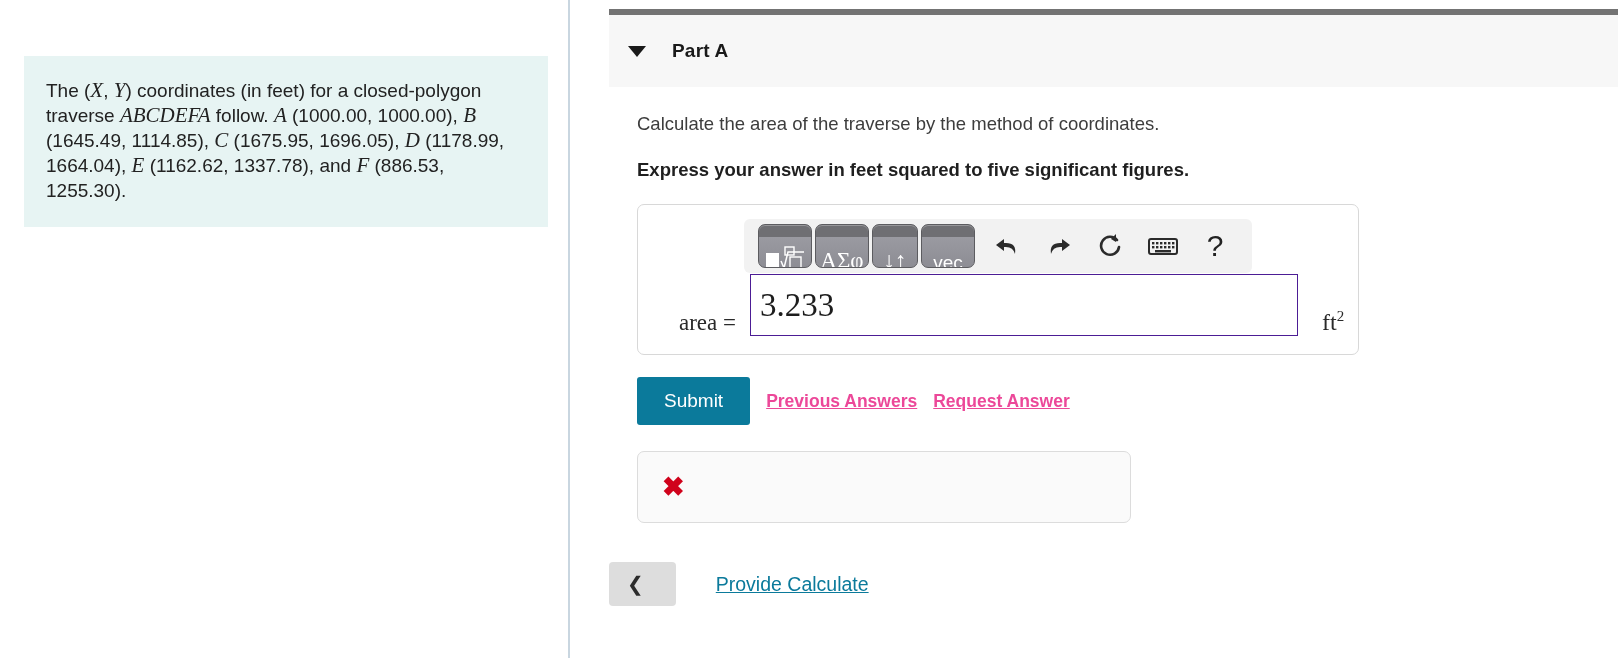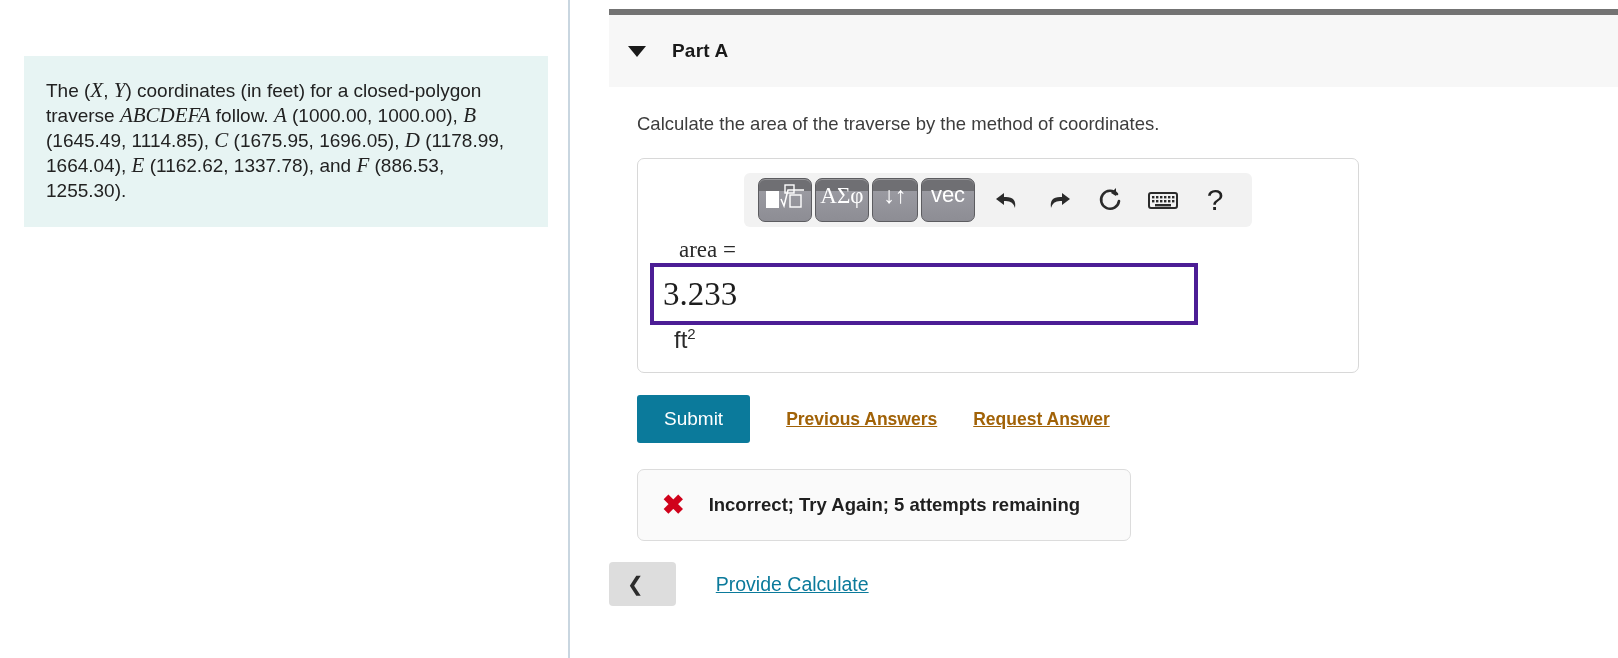--- a/index.html
+++ b/index.html
@@ -132,40 +132,40 @@
     box-sizing: border-box;
   }
   .tpl-btn {
     width: 52px;
     height: 42px;
     border-radius: 7px;
     background: linear-gradient(to bottom, #6f6f73 0%, #6f6f73 28%, #9a9aa1 29%, #8d8d94 100%);
     border: 1px solid #5c5c60;
     box-shadow: inset 0 1px 0 rgba(255,255,255,.28);
     display: flex;
-    align-items: flex-start;
+    align-items: flex-end;
     justify-content: center;
     color: #ffffff;
     position: relative;
     cursor: pointer;
     margin-right: 3px;
     overflow: hidden;
   }
   .tpl-btn.narrow { width: 44px; }
   .tpl-btn .lbl {
     font-family: "Liberation Serif", serif;
     font-size: 23px;
     line-height: 1;
     position: relative;
     top: 5px;
     white-space: nowrap;
   }
   .tpl-btn .lbl.small {
     font-family: "Liberation Sans", sans-serif;
-    font-size: 22px;
+    font-size: 19px;
     top: 5px;
   }
   .glyph-svg { position: relative; top: 5px; }
 
   .icon-btn {
     width: 46px;
     height: 42px;
     display: flex;
     align-items: center;
     justify-content: center;
@@ -174,50 +174,49 @@
     margin-left: 6px;
   }
   .icon-btn.help {
     font-size: 30px;
     font-family: "Liberation Sans", sans-serif;
     color: #222222;
   }
 
   .answer-row {
     display: flex;
-    align-items: flex-start;
-    margin-top: 10px;
+    align-items: flex-end;
+    margin-top: 1px;
     padding-left: 12px;
-    flex-direction: column;
   }
   .var-label {
     font-family: "Liberation Serif", serif;
     font-size: 23px;
     color: #2a2a2a;
     width: 86px;
     text-align: right;
     padding-right: 14px;
     white-space: nowrap;
   }
   .answer-input {
     width: 548px;
     height: 62px;
-    border: 4px solid #4c1d95;
+    border: 1px solid #4c1d95;
     background: #ffffff;
     display: flex;
     align-items: center;
     padding-left: 9px;
     box-sizing: border-box;
     font-family: "Liberation Serif", serif;
     font-size: 33px;
     color: #1d1d1d;
     cursor: text;
   }
   .unit-label {
-    font-family: Liberation Sans, sans-serif;
+    font-family: Liberation Serif, serif;
     font-size: 24px;
     color: #2a2a2a;
     margin-left: 24px;
     white-space: nowrap;
   }
   .unit-label sup { font-size: 15px; }
 
   
   .submit-row {
     display: flex;
@@ -229,25 +228,25 @@
     color: #ffffff;
     font-size: 19px;
     border: none;
     border-radius: 3px;
     padding: 13px 27px;
     cursor: pointer;
     font-family: "Liberation Sans", sans-serif;
     text-align: right;
   }
   .link {
-    color: #a16207;
+    color: #ec4899;
     font-size: 17.5px;
     font-weight: bold;
     text-decoration: underline;
-    margin-left: 36px;
+    margin-left: 16px;
     cursor: pointer;
     white-space: nowrap;
   }
 
   
   .feedback-box {
     margin-top: 26px;
     width: 494px;
     min-height: 72px;
     border: 1px solid #dcdcdc;
@@ -318,20 +317,21 @@
   <div class="right-pane">
 
     <div class="part-header">
       <div class="caret"></div>
       <div class="part-title">Part A</div>
     </div>
 
     <div class="part-body">
 
       <p class="prompt">Calculate the area of the traverse by the method of coordinates.</p>
+      <p class="prompt-bold">Express your answer in feet squared to five significant figures.</p>
 
       <div class="answer-card">
 
         <div class="mathbar-wrap">
           <div class="mathbar">
 
             <div class="tpl-btn">
               <svg class="glyph-svg" width="40" height="26" viewBox="0 0 40 26">
                 <rect x="1" y="7" width="13" height="17" fill="#ffffff"></rect>
                 <rect x="20" y="1" width="9" height="8" fill="none" stroke="#ffffff" stroke-width="1.4"></rect>
@@ -406,21 +406,20 @@
       </div>
 
       <div class="submit-row">
         <button class="submit-btn">Submit</button>
         <span class="link">Previous Answers</span>
         <span class="link">Request Answer</span>
       </div>
 
       <div class="feedback-box">
         <span class="x-icon">✖</span>
-        <span class="feedback-text">Incorrect; Try Again; 5 attempts remaining</span>
       </div>
 
     </div>
 
     <div class="footer">
       <button class="return-btn">
         <span class="chev">❮</span>
       </button>
       <span class="feedback-link">Provide Calculate</span>
     </div>

